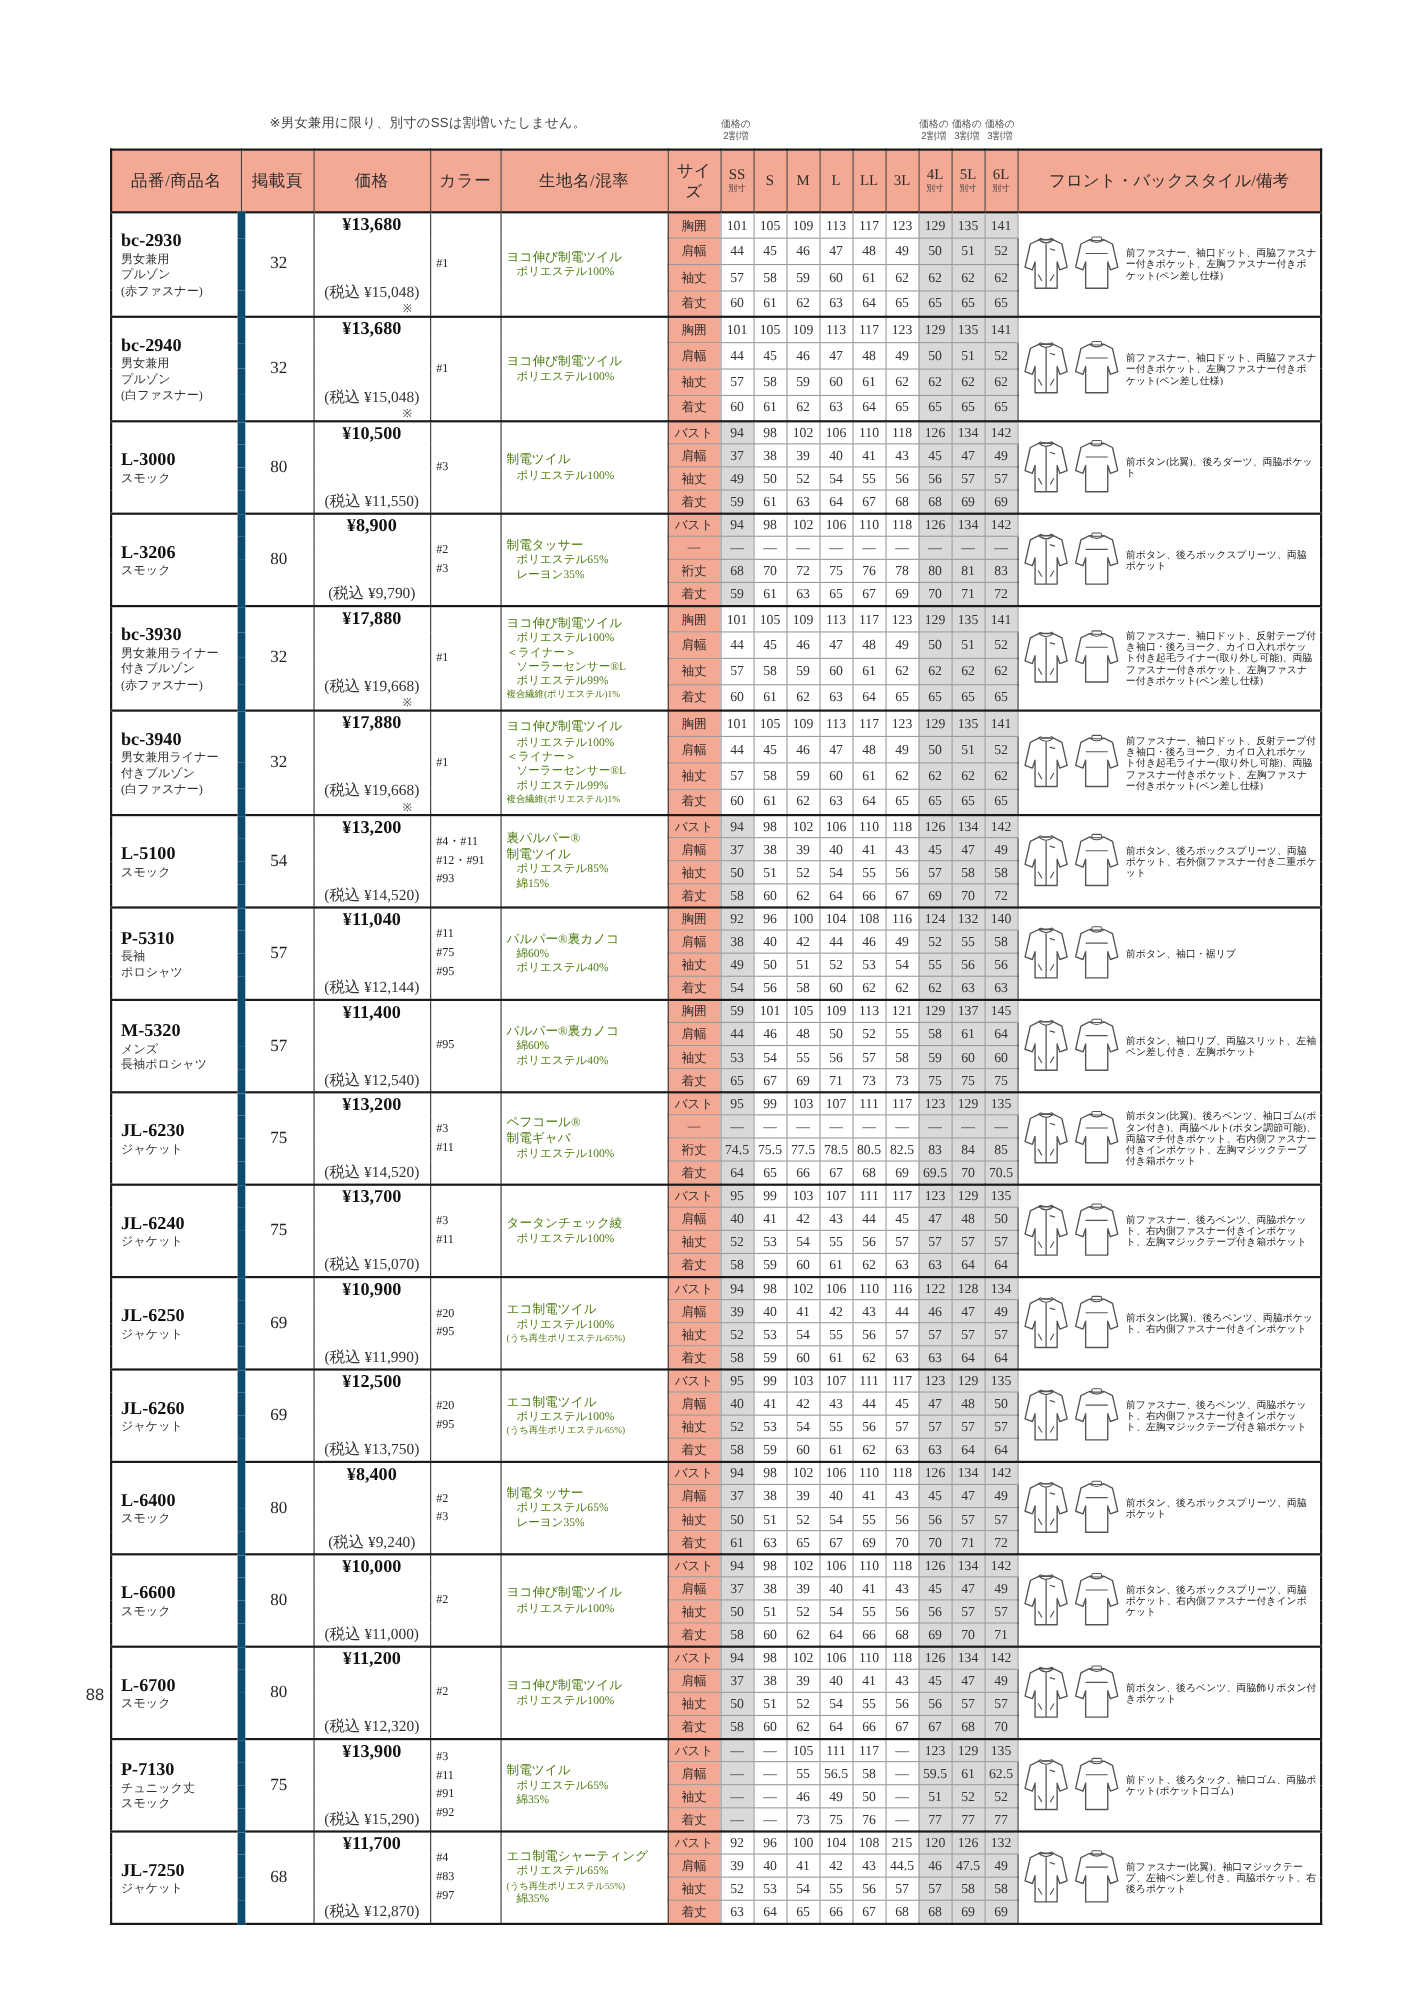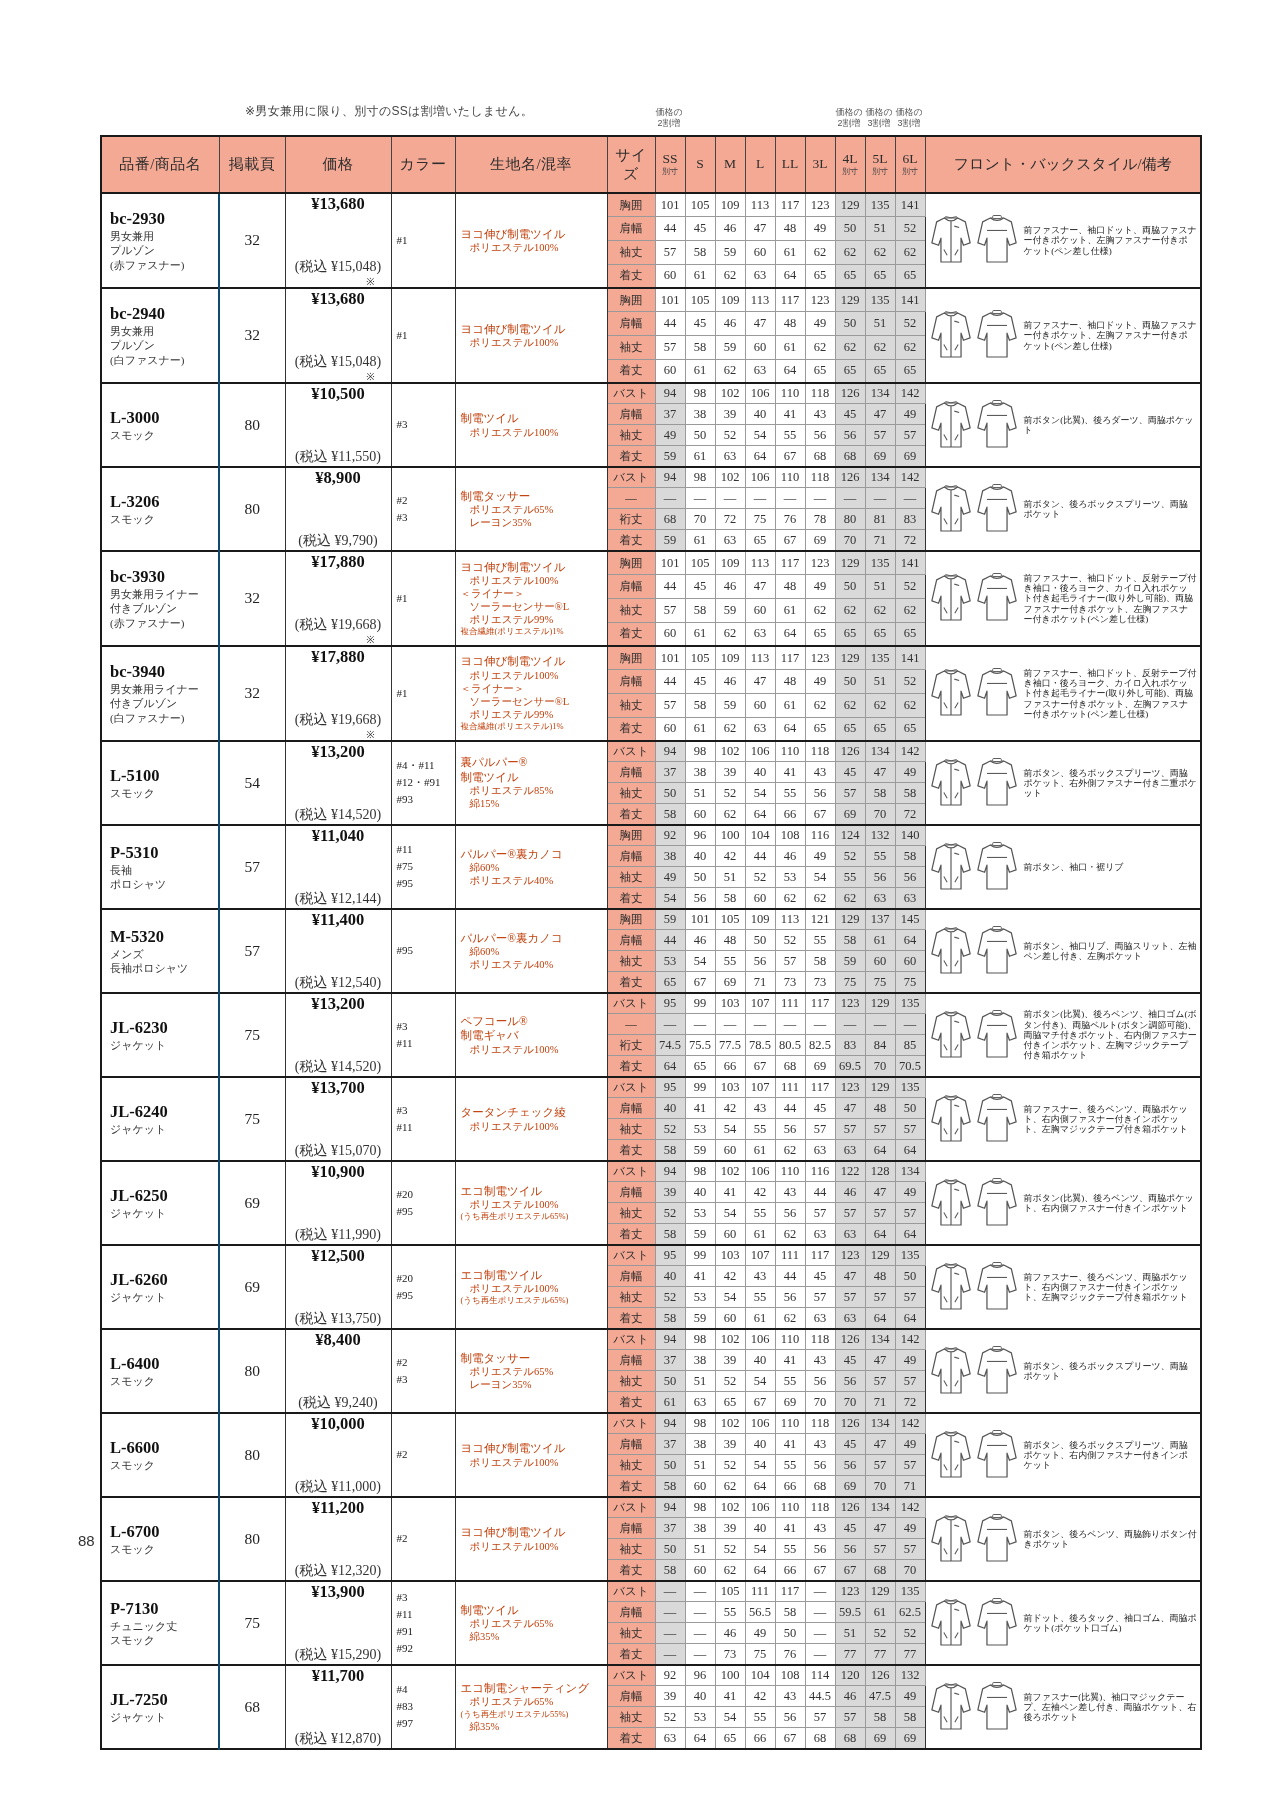--- a/index.html
+++ b/index.html
@@ -22,30 +22,30 @@
   th.mh{font-size:15px;letter-spacing:.5px;}
   th.sth{font-size:15px;}
   th.sz{padding:0;}
   .sz-l{font-size:13.5px;line-height:1.1;}
   .sz-s{font-size:8px;line-height:1.2;color:#444;}
 
   tbody{border-top:2px solid #1a1a1a;}
   tbody tr{height:21px;}
   tbody td,tbody th{vertical-align:middle;}
 
-  td.c-code{border-right:2px solid #0c4a6e;text-align:left;padding:3px 2px 2px 8px;vertical-align:middle;}
+  td.c-code{border-right:7px solid #0c4a6e;text-align:left;padding:3px 2px 2px 8px;vertical-align:middle;}
   .code{font-size:16.5px;font-weight:bold;color:#111;line-height:1.15;}
   .pname{font-size:11px;color:#333;line-height:1.3;}
   td.c-page{border-right:1px solid #333;text-align:center;font-size:15.5px;color:#222;}
   td.c-price{border-right:1px solid #333;text-align:center;padding:0 2px;}
   .pr-main{font-size:16.5px;font-weight:bold;color:#111;line-height:1.2;}
   .pr-tax{font-size:14px;color:#333;line-height:1.3;margin-top:44px;}
   .pr-note{font-size:10px;color:#333;text-align:right;padding-right:14px;line-height:1.1;}
   td.c-color{border-right:1px solid #333;text-align:left;padding-left:5px;font-size:11px;line-height:1.55;color:#222;}
-  td.c-fabric{border-right:1px solid #333;text-align:left;padding:2px 2px 2px 5px;color:#c2410c;}
+  td.c-fabric{border-right:1px solid #333;text-align:left;padding:2px 2px 2px 5px;color:#4d7c0f;}
   .fab-n{font-size:11.5px;line-height:1.25;}
   .fab-s{font-size:10.5px;line-height:1.25;padding-left:9px;}
   .fab-sf{font-size:10.5px;line-height:1.25;}
   .fab-xs{font-size:8.5px;line-height:1.3;}
 
   th.m-label{background:#f4a994;font-size:11.5px;font-weight:normal;color:#2d2d2d;
              border:1px solid #999;padding:0;}
   td.sv{border:1px solid #9a9a9a;text-align:center;font-size:12.5px;color:#333;padding:0;}
   td.sv.gray{background:#d9d9d9;}
 
@@ -1720,21 +1720,21 @@
             <div class="fab-s">ポリエステル65%</div>
             <div class="fab-xs">(うち再生ポリエステル55%)</div>
             <div class="fab-s">綿35%</div>
           </td>
           <th class="m-label">バスト</th>
           <td class="sv">92</td>
           <td class="sv">96</td>
           <td class="sv">100</td>
           <td class="sv">104</td>
           <td class="sv">108</td>
-          <td class="sv">114</td>
+          <td class="sv">215</td>
           <td class="sv gray">120</td>
           <td class="sv gray">126</td>
           <td class="sv gray">132</td>
           <td class="c-style" rowspan="4">
             <div class="st-wrap">
               <div class="garm">
                 <svg viewBox="0 0 46 54" xmlns="http://www.w3.org/2000/svg">
                   <path d="M16 4 L8 8 L3 30 L10 32.5 L12.5 25 L12.5 50 L33.5 50 L33.5 25 L36 32.5 L43 30 L38 8 L30 4 Z" fill="#fff" stroke="#555" stroke-width="1.3" stroke-linejoin="round"></path>
                   <path d="M16 4 Q23 10 30 4" fill="none" stroke="#555" stroke-width="1.1"></path>
                   <path d="M17.5 2.6 Q23 5 28.5 2.6 L30 4 M17.5 2.6 L16 4" fill="none" stroke="#555" stroke-width="1"></path>

